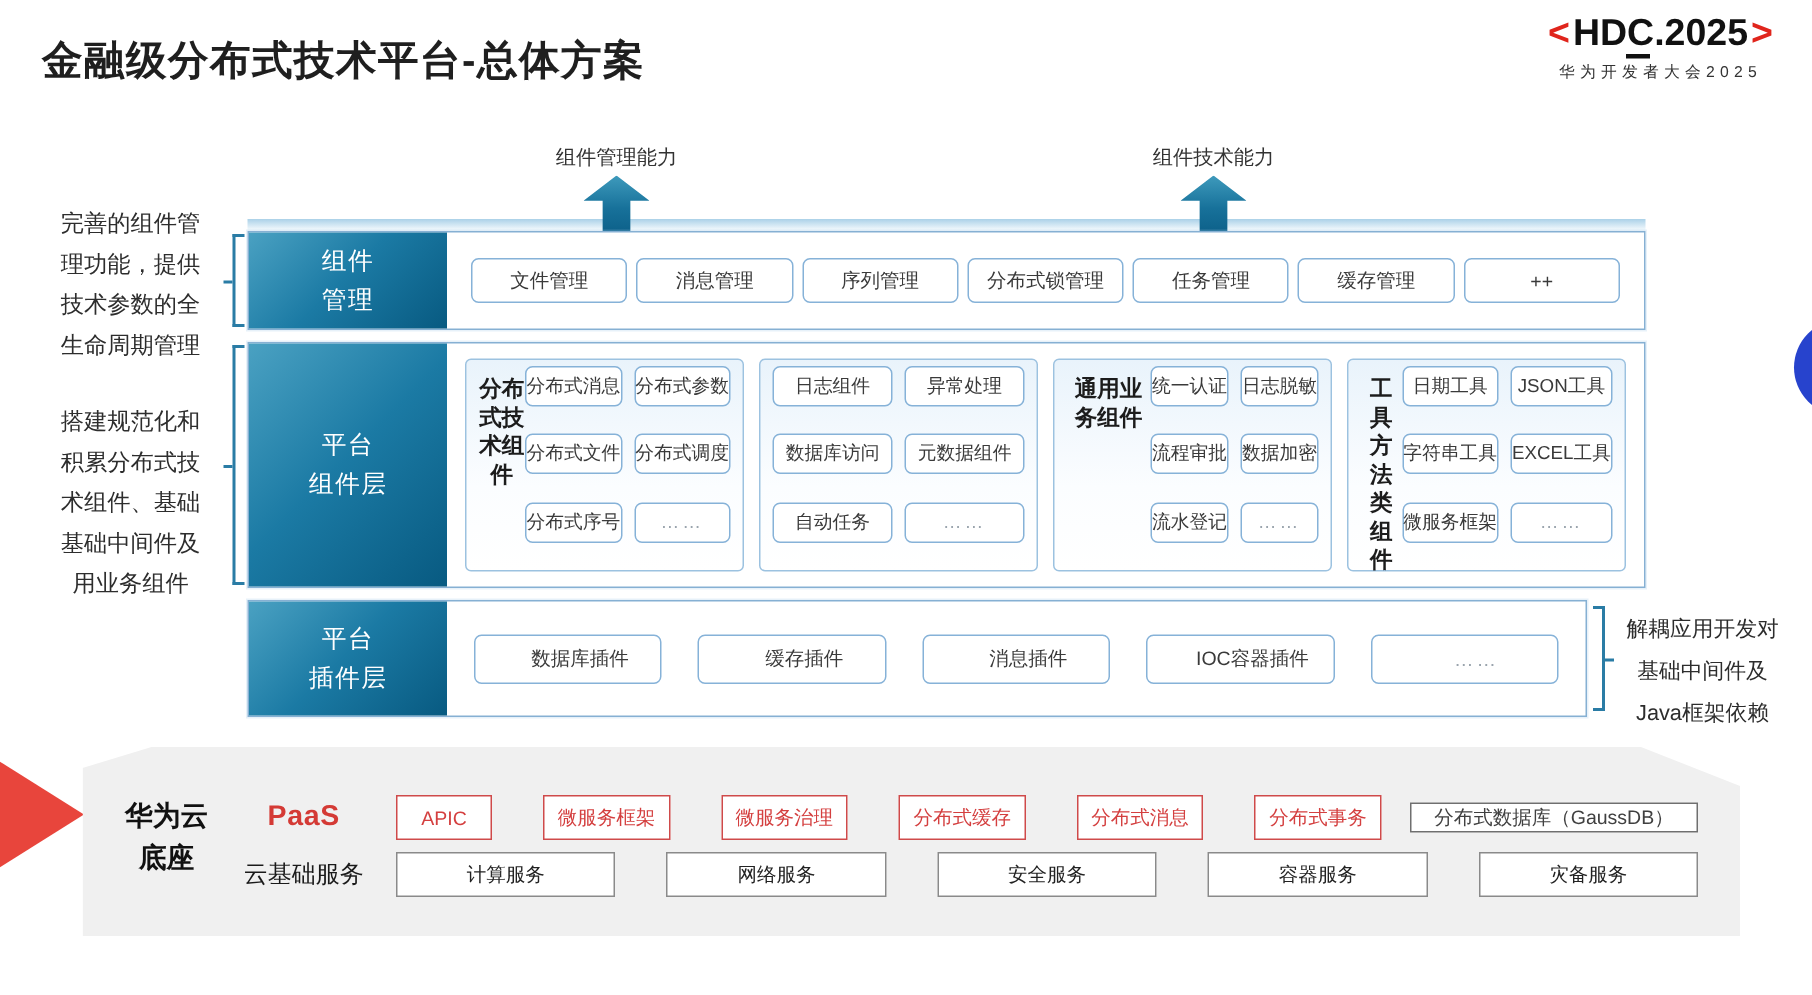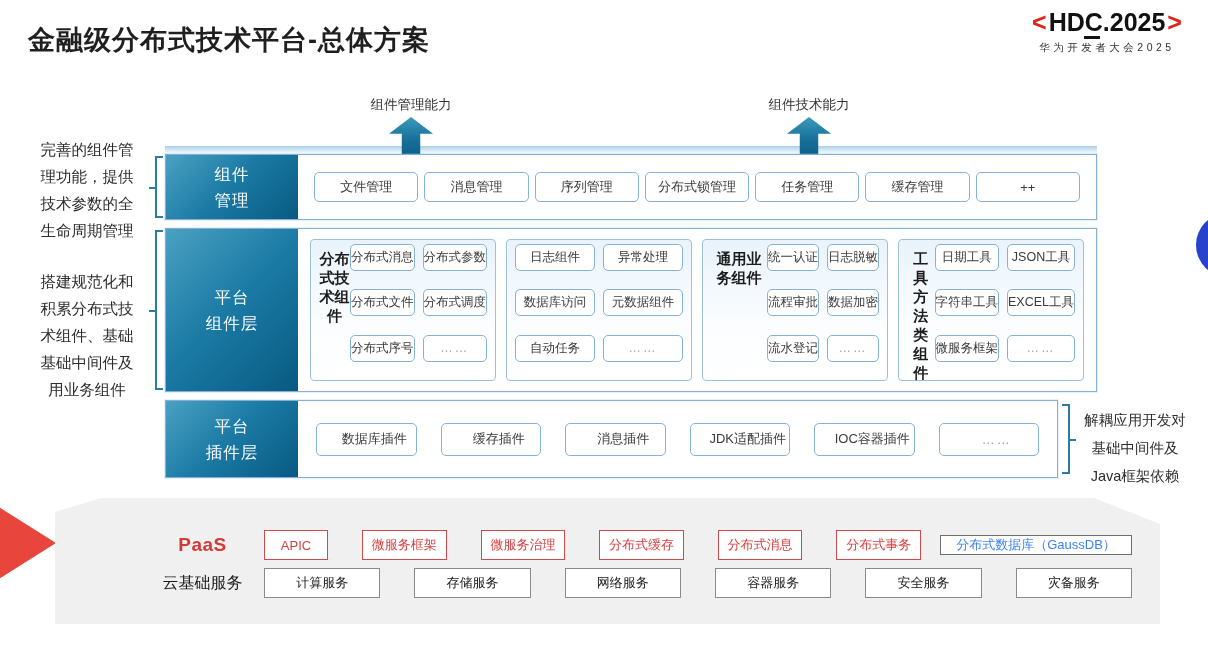--- a/index.html
+++ b/index.html
@@ -88,21 +88,21 @@
   .f-row-paas { top:32px; }
   .f-row-iaas { top:70px; }
   .f-label { flex:0 0 85px; text-align:center; white-space:nowrap; }
   .paas-label { font-size:19px; font-weight:bold; color:#d43a35; letter-spacing:.5px; }
   .iaas-label { font-size:16px; color:#1a1a1a; }
   .f-boxes { flex:1; display:flex; gap:34px; height:100%; }
   .paas-box { flex:1; display:flex; align-items:center; justify-content:center; background:#fff;
       border:1.5px solid #cf4a4a; color:#d43f3f; font-size:13px; white-space:nowrap; }
   .f-boxes-paas .paas-box:first-child { flex:0 0 64px; }
   .gauss-box { flex:0 0 192px; display:flex; align-items:center; justify-content:center; background:#fff;
-      border:1.5px solid #6f6f6f; color:#3b82f6; font-size:13px; white-space:nowrap; }
+      border:1.5px solid #6f6f6f; color:#404040; font-size:13px; white-space:nowrap; }
   .iaas-box { flex:1; display:flex; align-items:center; justify-content:center; background:#fff;
       border:1.5px solid #8a8a8a; color:#222; font-size:13px; white-space:nowrap; }
 </style>
 </head>
 <body>
 
 <div class="slide">
 
   <div class="title">金融级分布式技术平台-总体方案</div>
 
@@ -203,50 +203,50 @@
     </div>
   </div>
 
   <div class="row row-3">
     <div class="row-label">平台
 插件层</div>
     <div class="row-content">
         <div class="item-box">数据库插件</div>
         <div class="item-box">缓存插件</div>
         <div class="item-box">消息插件</div>
-        <div class="item-box">JDK适配插件</div>
         <div class="item-box">IOC容器插件</div>
         <div class="item-box dots">……</div>
       </div>
   </div>
 
   <div class="blue-dot"></div>
   <div class="red-arrow"></div>
 
   <div class="panel">
+    <div class="hwc-label">华为云
+底座</div>
 
     <div class="f-row f-row-paas">
       <div class="f-label paas-label">PaaS</div>
       <div class="f-boxes f-boxes-paas">
           <div class="paas-box">APIC</div>
           <div class="paas-box">微服务框架</div>
           <div class="paas-box">微服务治理</div>
           <div class="paas-box">分布式缓存</div>
           <div class="paas-box">分布式消息</div>
           <div class="paas-box">分布式事务</div>
         </div>
       <div class="gauss-box">分布式数据库（GaussDB）</div>
     </div>
 
     <div class="f-row f-row-iaas">
       <div class="f-label iaas-label">云基础服务</div>
       <div class="f-boxes">
           <div class="iaas-box">计算服务</div>
-          <div class="iaas-box">存储服务</div>
           <div class="iaas-box">网络服务</div>
+          <div class="iaas-box">安全服务</div>
           <div class="iaas-box">容器服务</div>
-          <div class="iaas-box">安全服务</div>
           <div class="iaas-box">灾备服务</div>
         </div>
     </div>
   </div>
 
 </div>
 
 </body></html>

